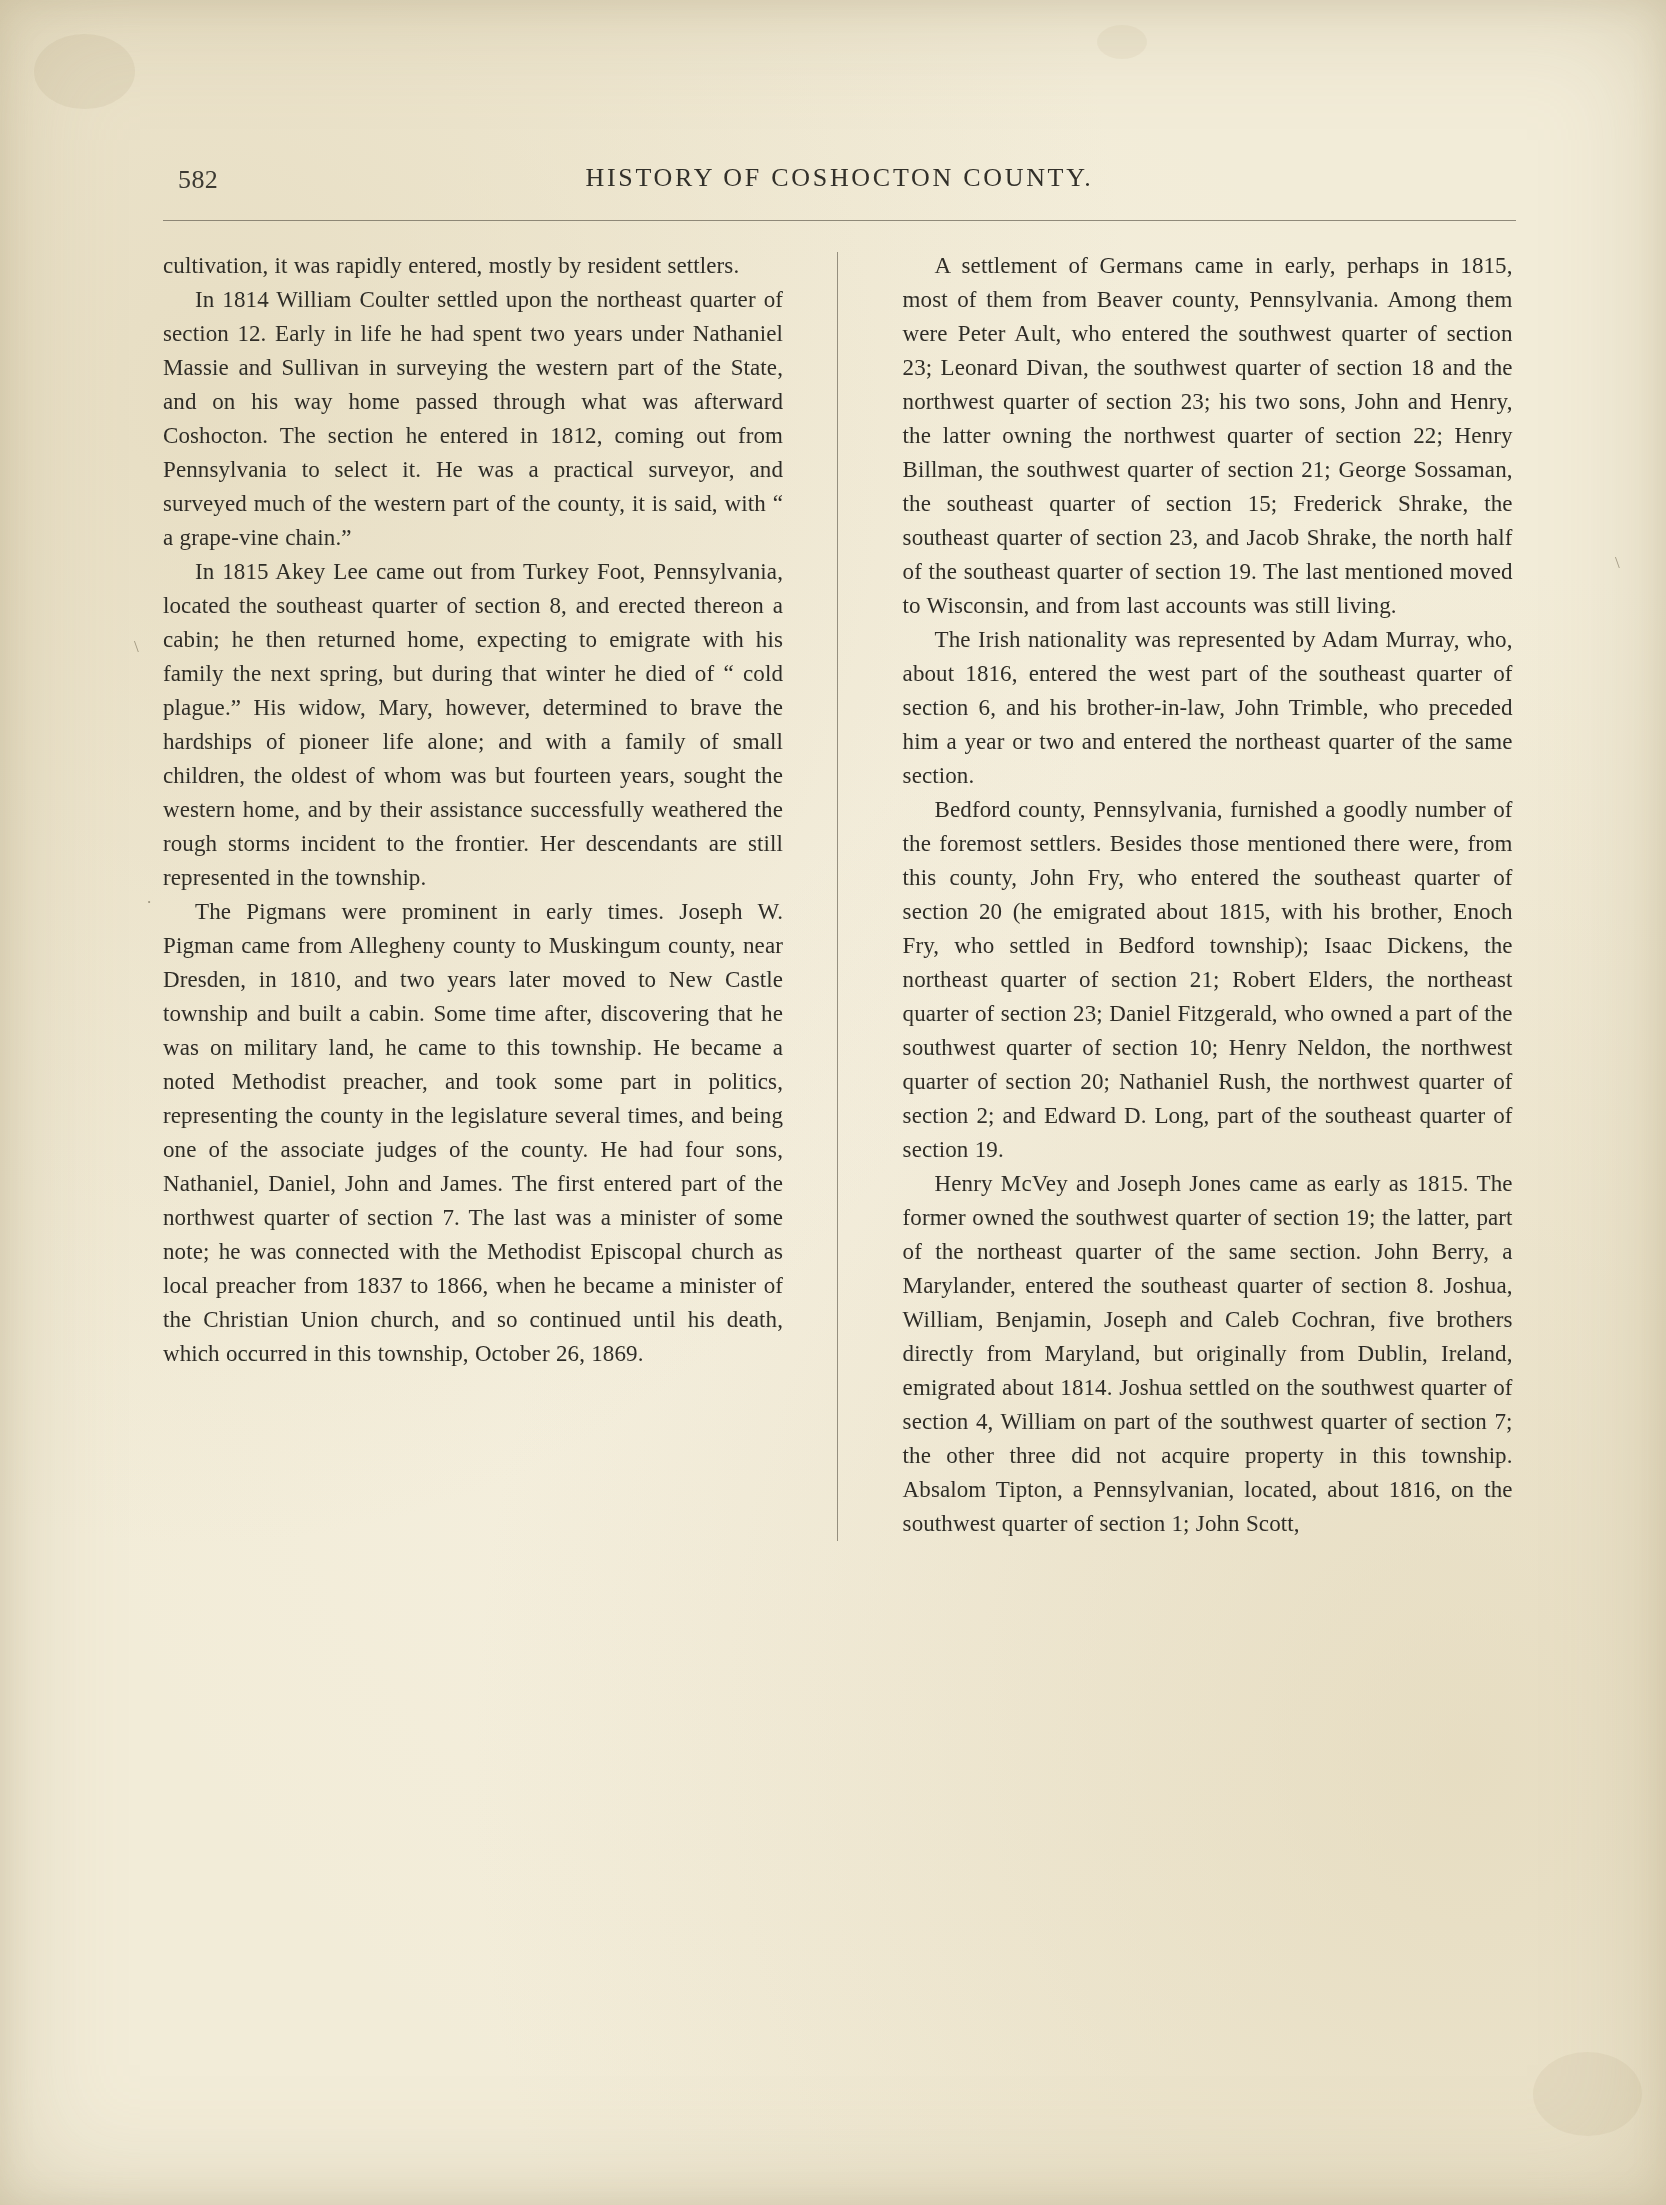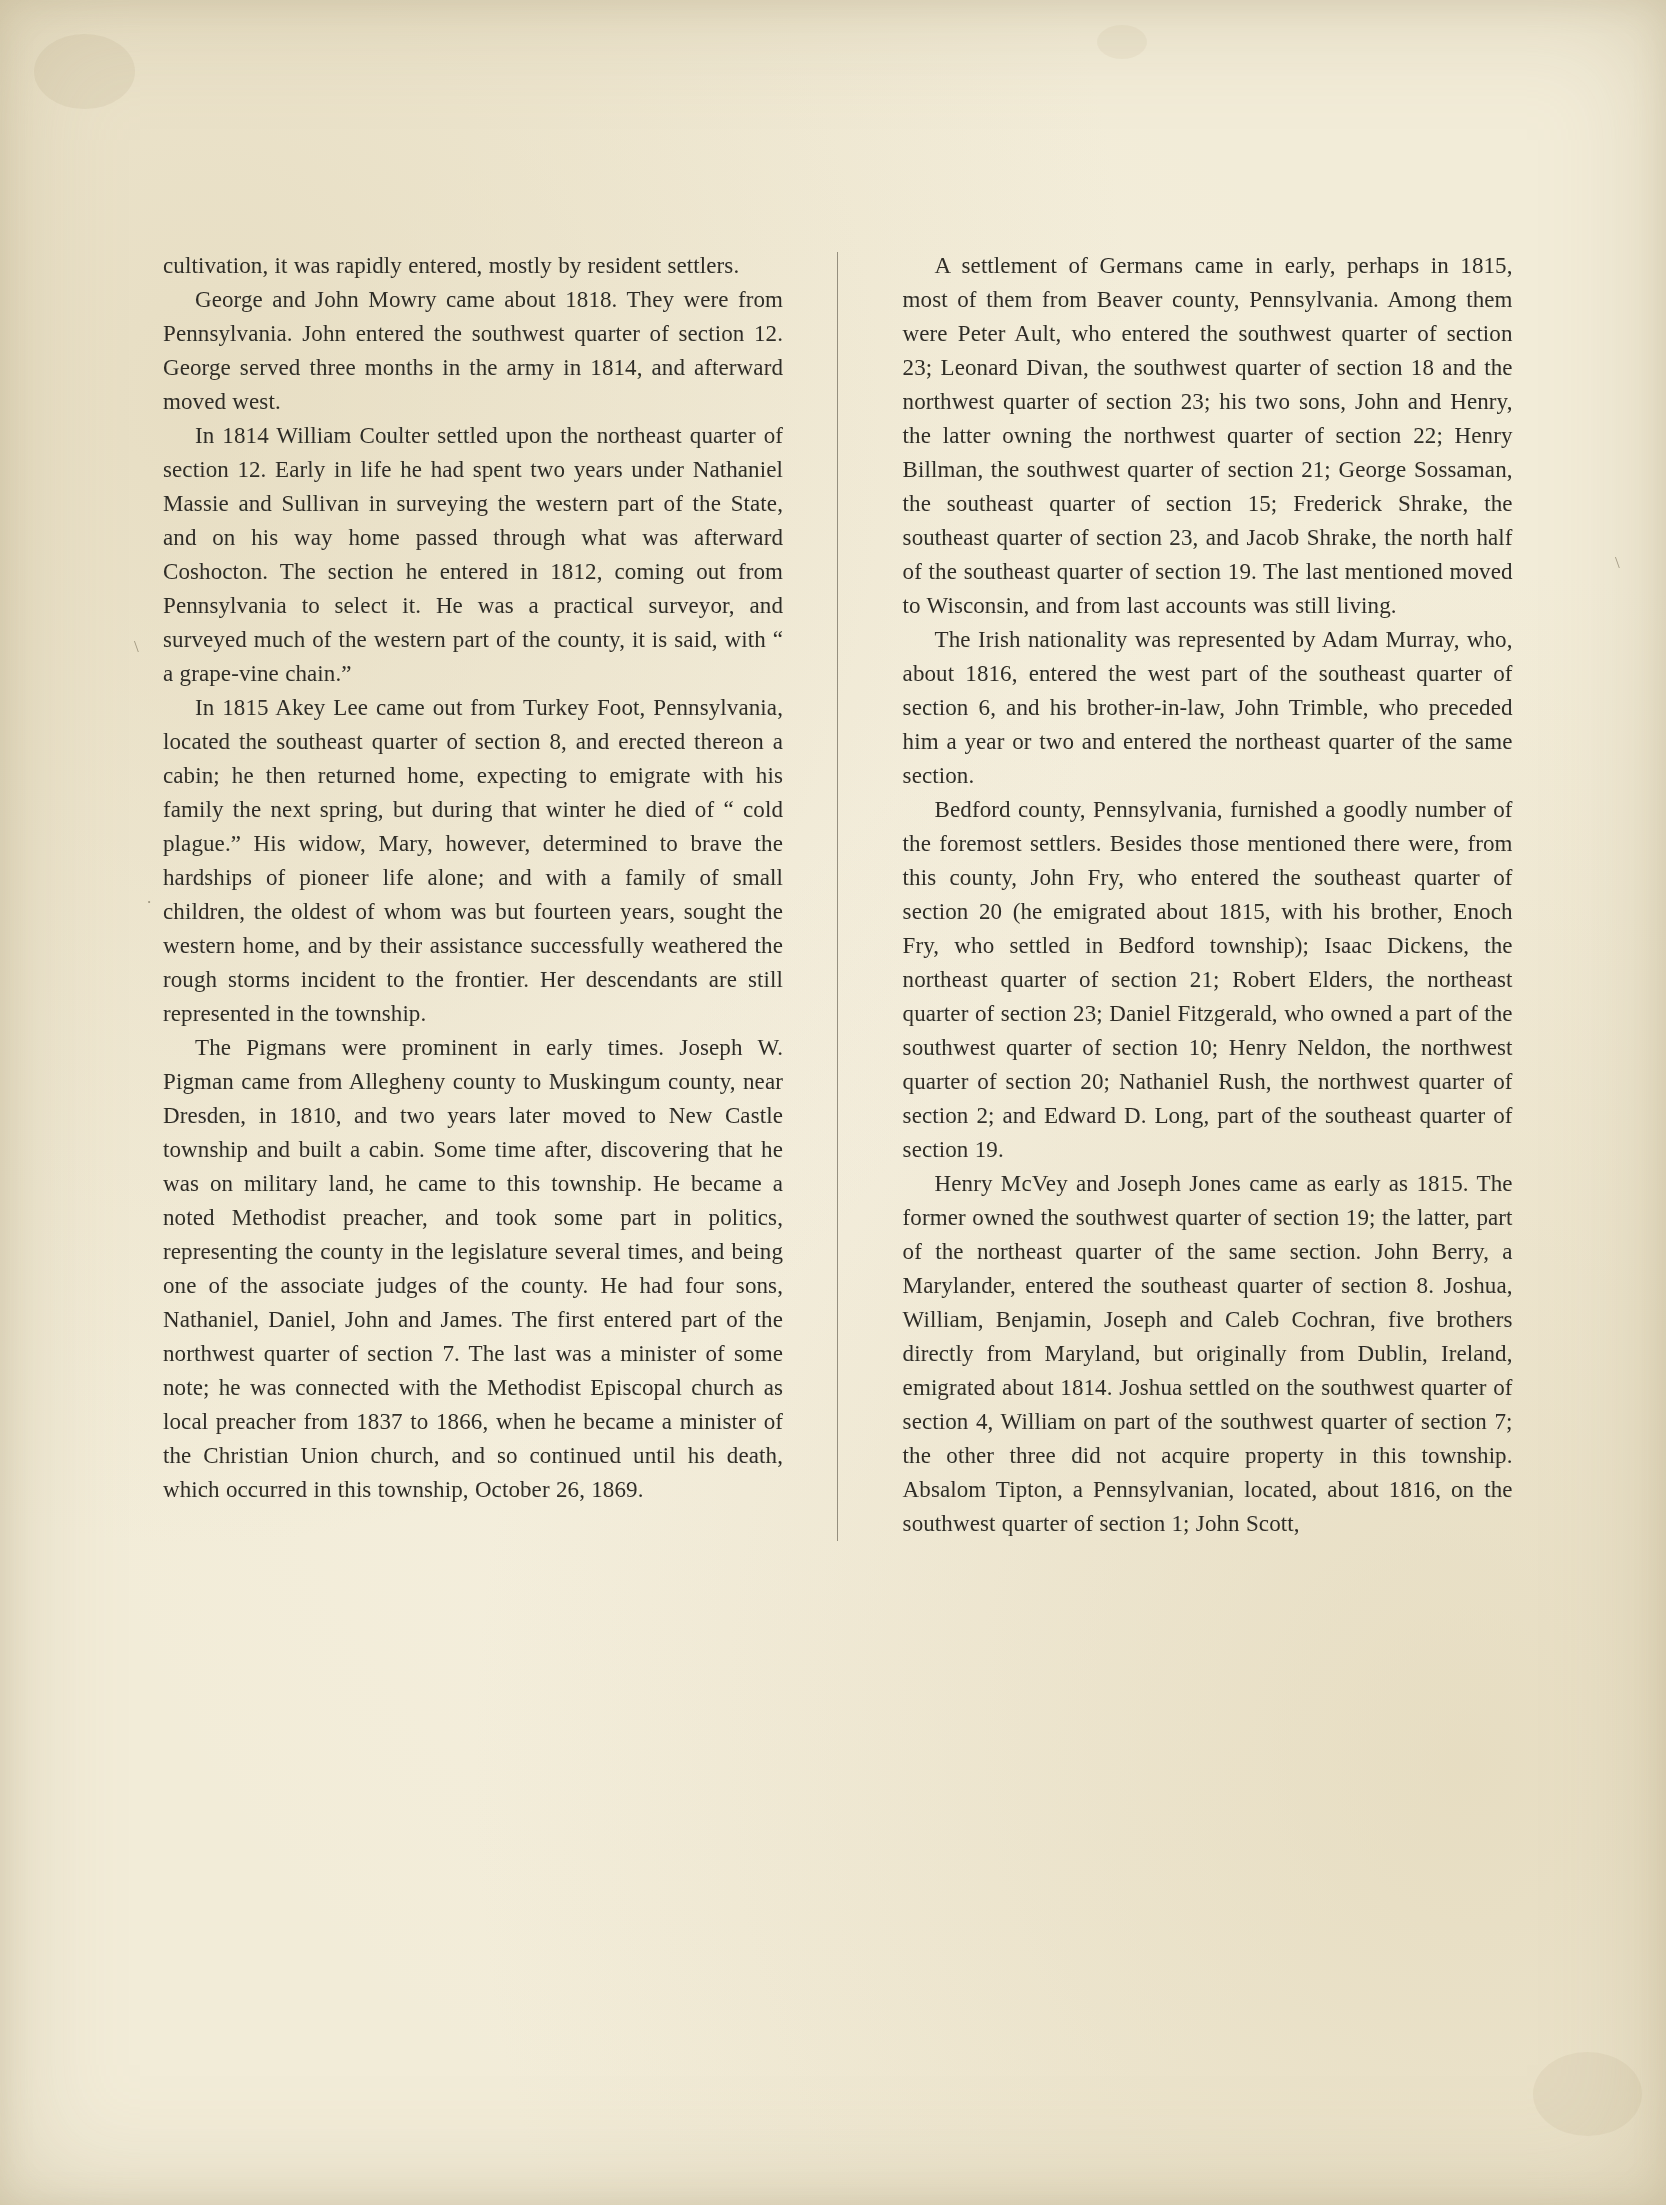--- a/index.html
+++ b/index.html
@@ -126,26 +126,30 @@
 
   <div class="smudge" style="left:34px; top:34px; width:101px; height:75px; opacity:0.5;"></div>
   <div class="smudge" style="left:1533px; top:2052px; width:109px; height:84px; opacity:0.45;"></div>
   <div class="smudge" style="left:1097px; top:25px; width:50px; height:34px; opacity:0.35;"></div>
   <span class="mark" style="left:1615px; top:553px;">\</span>
   <span class="mark" style="left:134px; top:637px;">\</span>
   <span class="mark" style="left:147px; top:888px;">.</span>
 
   <div class="paper-body">
 
+    <div class="header">
+      <div class="folio">582</div>
+      <div class="running-head">HISTORY OF COSHOCTON COUNTY.</div>
+      <div class="rule"></div>
+    </div>
 
     <div class="columns">
 
       <div class="col col-left">
         <p>cultivation, it was rapidly entered, mostly by resident settlers.</p>
-        <p class="indent">George and John Mowry came about 1818. They were from Pennsylvania. John entered the southwest quarter of section 12. George served three months in the army in 1814, and afterward moved west.</p>
         <p class="indent">In 1814 William Coulter settled upon the northeast quarter of section 12. Early in life he had spent two years under Nathaniel Massie and Sullivan in surveying the western part of the State, and on his way home passed through what was afterward Coshocton. The section he entered in 1812, coming out from Pennsylvania to select it. He was a practical surveyor, and surveyed much of the western part of the county, it is said, with “ a grape-vine chain.”</p>
         <p class="indent">In 1815 Akey Lee came out from Turkey Foot, Pennsylvania, located the southeast quarter of section 8, and erected thereon a cabin; he then returned home, expecting to emigrate with his family the next spring, but during that winter he died of “ cold plague.” His widow, Mary, however, determined to brave the hardships of pioneer life alone; and with a family of small children, the oldest of whom was but fourteen years, sought the western home, and by their assistance successfully weathered the rough storms incident to the frontier. Her descendants are still represented in the township.</p>
         <p class="indent">The Pigmans were prominent in early times. Joseph W. Pigman came from Allegheny county to Muskingum county, near Dresden, in 1810, and two years later moved to New Castle township and built a cabin. Some time after, discovering that he was on military land, he came to this township. He became a noted Methodist preacher, and took some part in politics, representing the county in the legislature several times, and being one of the associate judges of the county. He had four sons, Nathaniel, Daniel, John and James. The first entered part of the northwest quarter of section 7. The last was a minister of some note; he was connected with the Methodist Episcopal church as local preacher from 1837 to 1866, when he became a minister of the Christian Union church, and so continued until his death, which occurred in this township, October 26, 1869.</p>
       </div>
 
       <div class="divider"></div>
 
       <div class="col col-right">
         <p class="indent">A settlement of Germans came in early, perhaps in 1815, most of them from Beaver county, Pennsylvania. Among them were Peter Ault, who entered the southwest quarter of section 23; Leonard Divan, the southwest quarter of section 18 and the northwest quarter of section 23; his two sons, John and Henry, the latter owning the northwest quarter of section 22; Henry Billman, the southwest quarter of section 21; George Sossaman, the southeast quarter of section 15; Frederick Shrake, the southeast quarter of section 23, and Jacob Shrake, the north half of the southeast quarter of section 19. The last mentioned moved to Wisconsin, and from last accounts was still living.</p>
         <p class="indent">The Irish nationality was represented by Adam Murray, who, about 1816, entered the west part of the southeast quarter of section 6, and his brother-in-law, John Trimble, who preceded him a year or two and entered the northeast quarter of the same section.</p>

